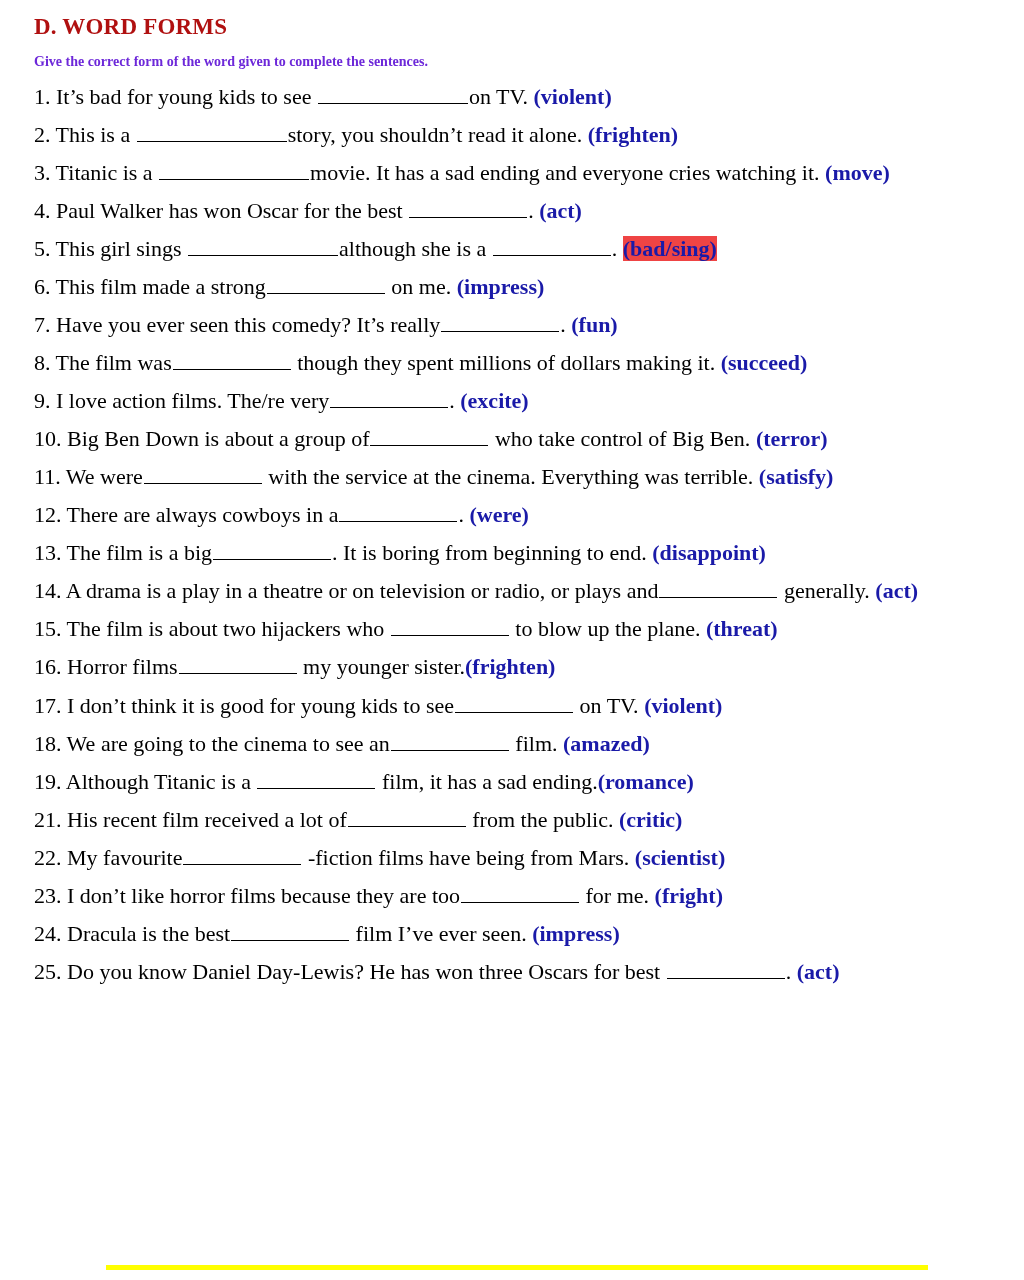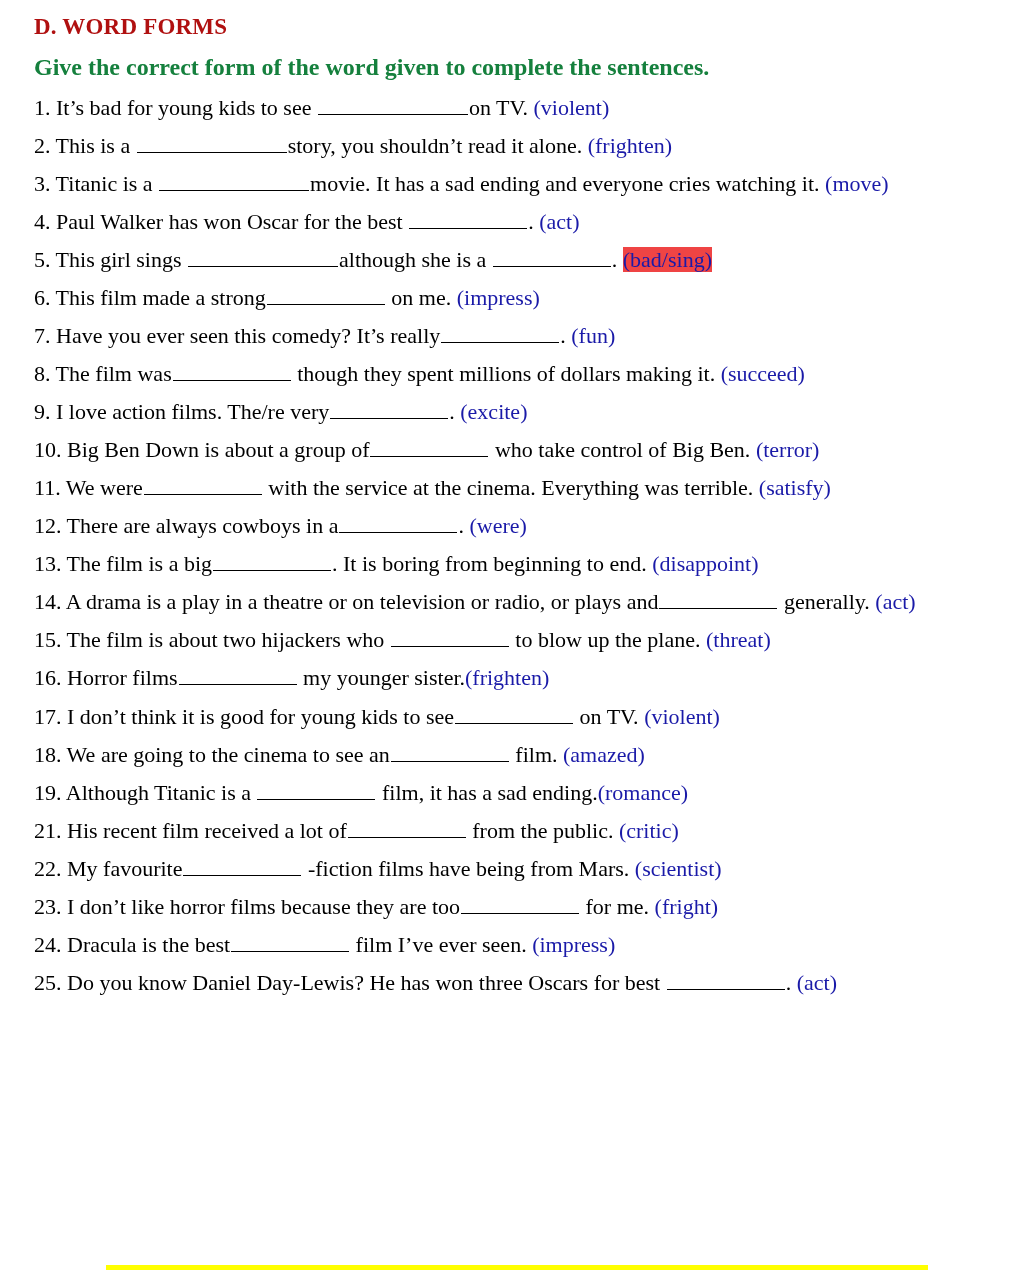--- a/index.html
+++ b/index.html
@@ -19,34 +19,34 @@
     box-sizing: border-box;
   }
   .section-title {
     color: #b01010;
     font-weight: bold;
     font-size: 23px;
     margin: 0 0 14px 0;
     letter-spacing: 0.2px;
   }
   .instruction {
-    color: #15803d;
+    color: #6d28d9;
     font-weight: bold;
-    font-size: 24px;
+    font-size: 14px;
     margin: 12px 0 12px 0;
   }
   .q {
     font-size: 22px;
     line-height: 1.32;
     margin: 0 0 9px 0;
     color: #000;
   }
   .cue {
     color: #1a1aa8;
-    font-weight: normal;
+    font-weight: bold;
   }
   .hl {
     background: #ef4444;
   }
   .blank-line {
     display: inline-block;
     border-bottom: 1px solid #000;
     vertical-align: baseline;
     height: 0.95em;
     margin: 0 1px;

